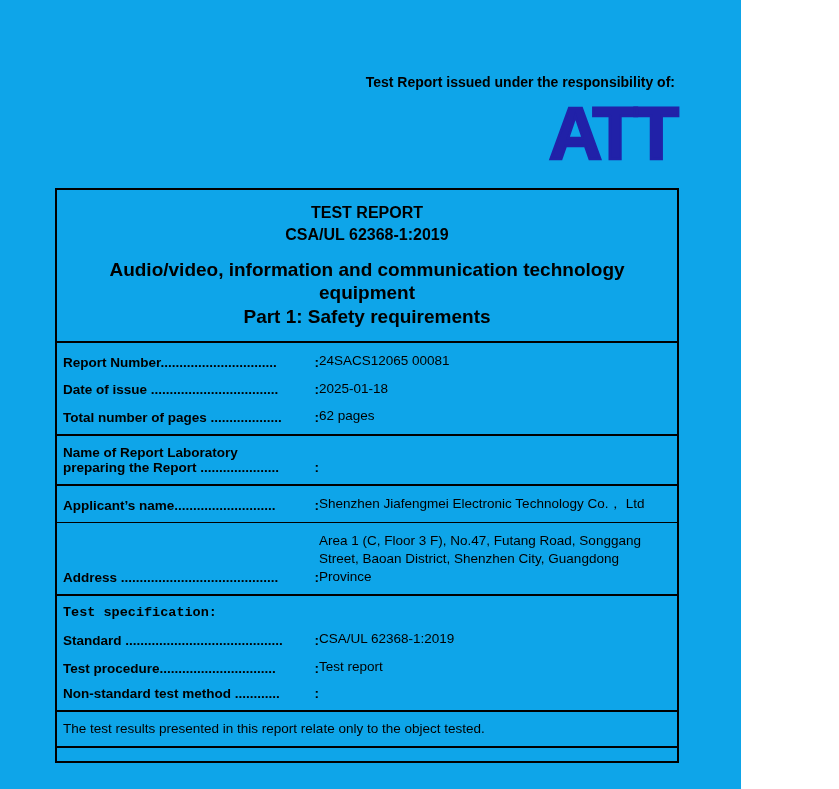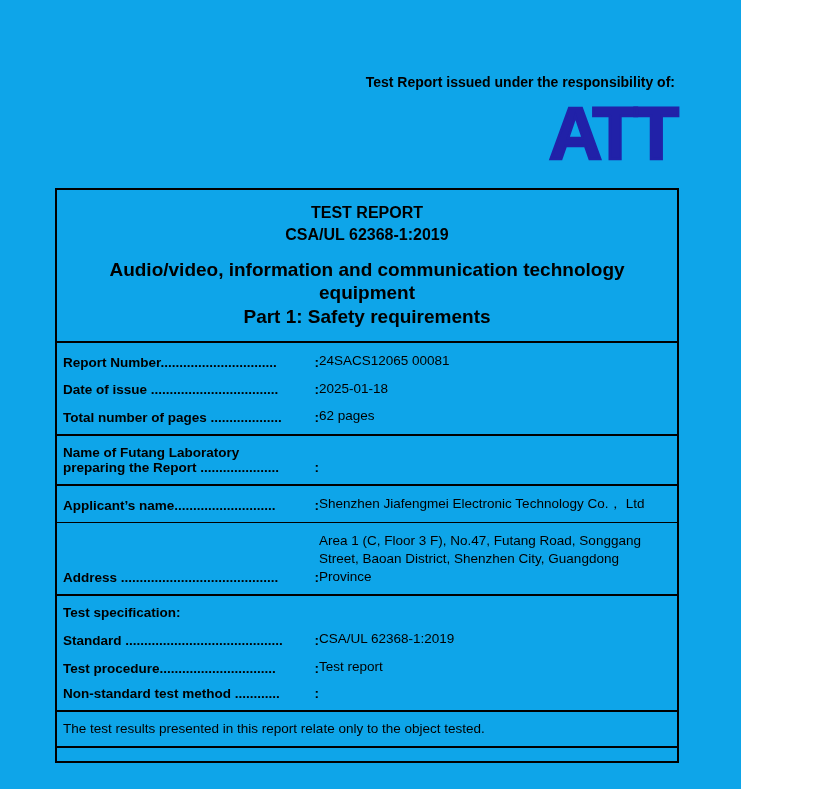--- a/index.html
+++ b/index.html
@@ -64,21 +64,21 @@
   .label-line2 { display: flex; }
   .label-text {
     flex: 1 1 auto;
     white-space: nowrap;
     overflow: hidden;
     min-width: 0;
   }
   .colon { flex: 0 0 auto; font-weight: bold; padding-left: 2px; }
   .value { flex: 1 1 auto; line-height: 1.32; }
 
-  .heading-row { font-weight: bold; padding: 5px 8px 5px 6px; }
+  .heading-row { font-weight: bold; padding: 5px 8px 5px 6px; font-family: Liberation Mono, monospace; }
   .plain-row { padding: 5px 8px 6px 6px; }
 
   .bottom-strip { height: 13px; }
 </style>
 </head>
 <body>
 
 <div class="page">
 
   <div class="masthead">Test Report issued under the responsibility of:</div>
@@ -116,21 +116,21 @@
           <span class="label-text">Total number of pages ...................</span>
           <span class="colon">:</span>
         </div>
         <div class="value">62 pages</div>
       </div>
     </div>
 
     <div class="section">
       <div class="row">
         <div class="label-col multi">
-          <div>Name of Futang Laboratory</div>
+          <div>Name of Report Laboratory</div>
           <div class="label-line2">
             <span class="label-text">preparing the Report .....................</span>
             <span class="colon">:</span>
           </div>
         </div>
       </div>
     </div>
 
     <div class="section thin-border">
       <div class="row">

